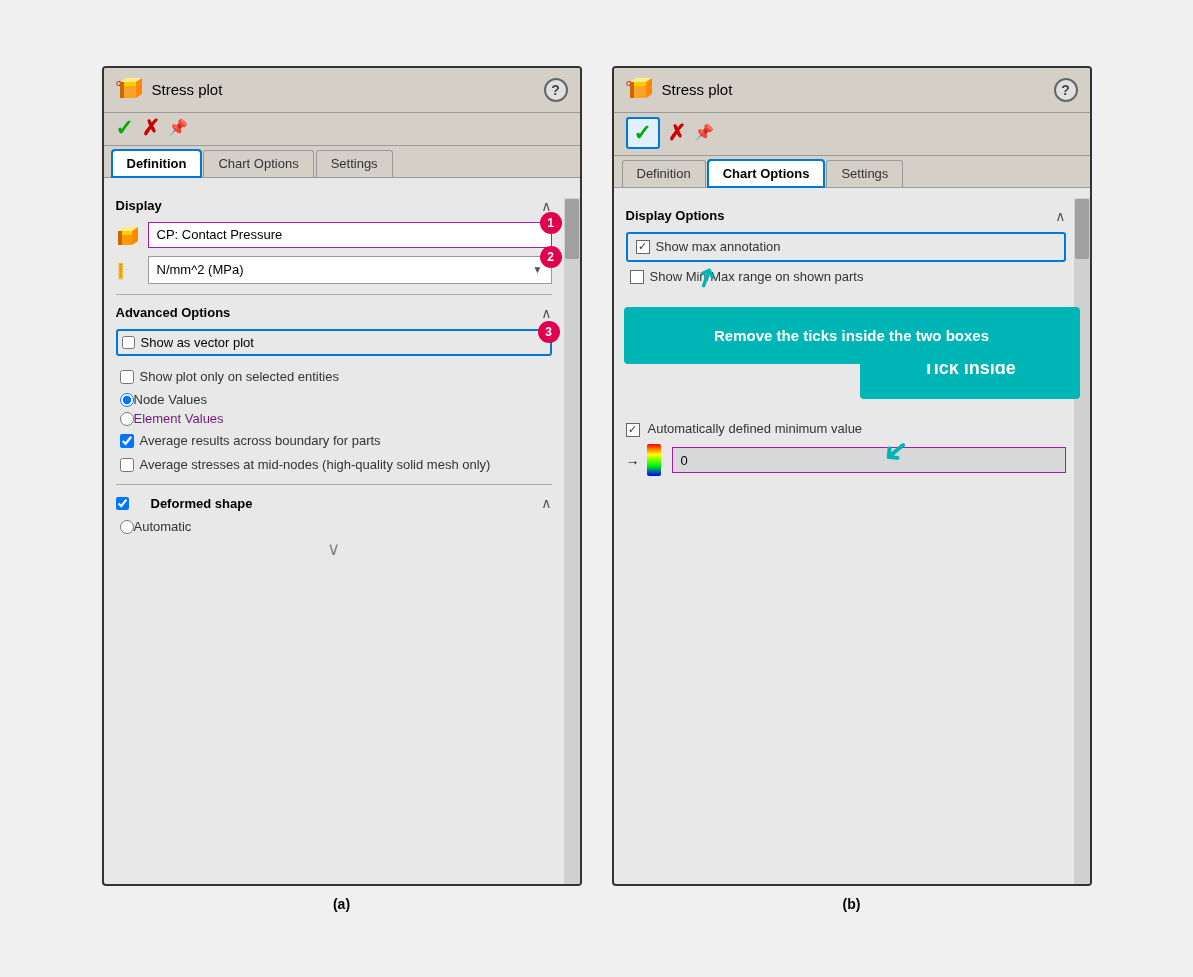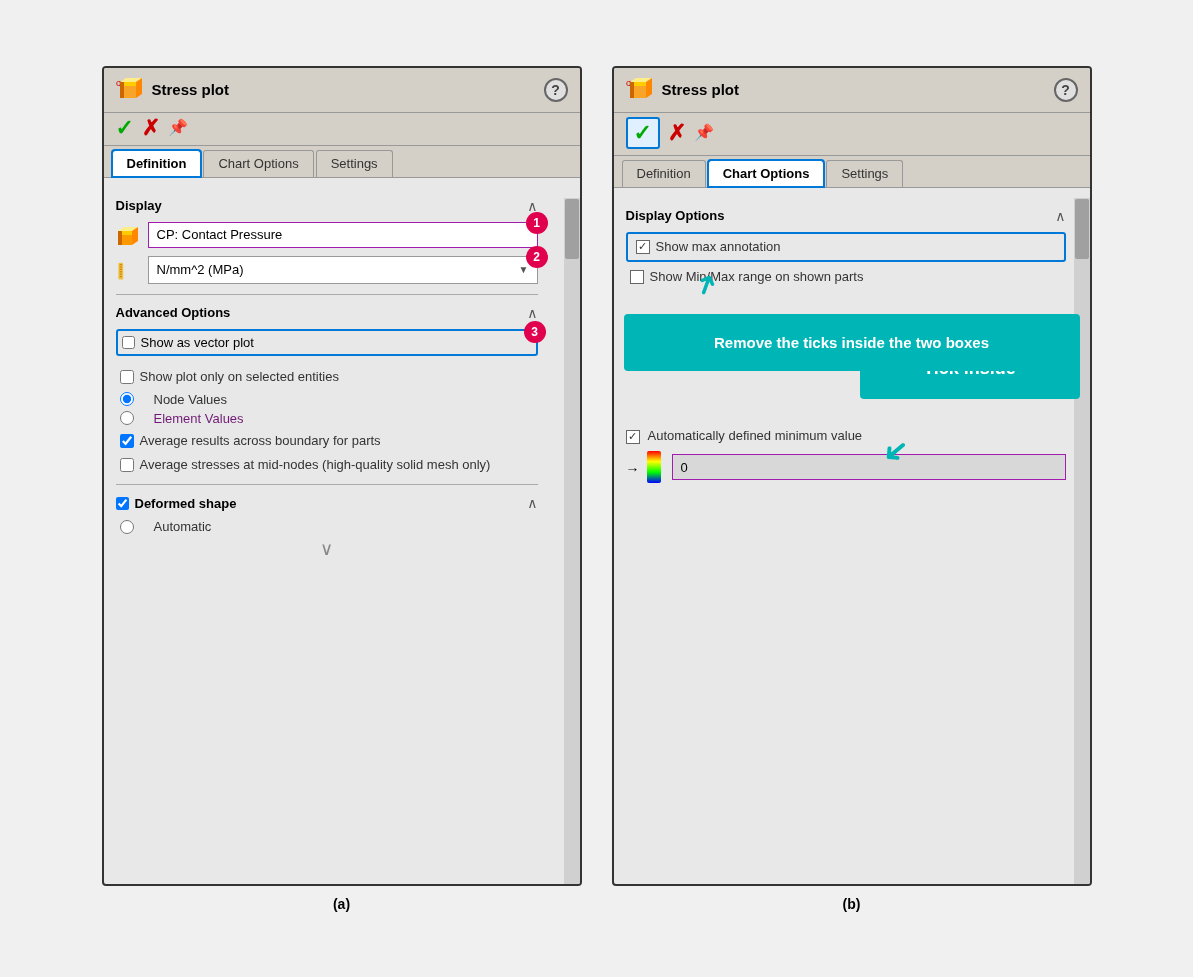--- a/index.html
+++ b/index.html
@@ -38,21 +38,21 @@
       align-items: center;
       justify-content: space-between;
     }
     .panel-title-area {
       display: flex;
       align-items: center;
       gap: 8px;
     }
     .panel-title {
       font-size: 15px;
-      font-weight: bold;
+      font-weight: normal;
       color: #000;
     }
     .help-btn {
       width: 24px;
       height: 24px;
       border-radius: 50%;
       border: 2px solid #666;
       background: #e0e0e0;
       display: flex;
       align-items: center;
@@ -191,22 +191,22 @@
       height: 14px;
       flex-shrink: 0;
     }
     .checkbox-label {
       font-size: 13px;
       color: #333;
       line-height: 1.4;
     }
     .radio-row {
       display: flex;
-      align-items: center;
-      gap: 20px;
+      align-items: flex-end;
+      gap: 0;
       margin-bottom: 4px;
       padding-left: 4px;
     }
     .radio-row input[type="radio"] {
       width: 14px;
       height: 14px;
     }
     .radio-label { font-size: 13px; color: #333; }
     .highlight-box {
       border: 2.5px solid #0078d7;
@@ -345,21 +345,21 @@
         <span class="toolbar-btn btn-red">✗</span>
         <span class="toolbar-btn btn-pin">📌</span>
       </div>
 
       <div class="tabs">
         <div class="tab active">Definition</div>
         <div class="tab">Chart Options</div>
         <div class="tab">Settings</div>
       </div>
 
-      <div class="panel-content" style="padding-right: 42px;">
+      <div class="panel-content" style="padding-right: 28px;">
 
         <div class="section-header">
           <span class="section-title">Display</span>
           <span class="collapse-btn">∧</span>
         </div>
 
         <div class="field-row">
           <svg class="field-icon" viewBox="0 0 24 24">
             <rect x="2" y="8" width="14" height="14" fill="#ff9900"></rect>
             <rect x="2" y="8" width="14" height="4" fill="#ffcc00"></rect>
@@ -427,21 +427,21 @@
         </div>
 
         <div class="checkbox-row">
           <input type="checkbox" style="">
           <span class="checkbox-label">Average stresses at mid-nodes (high-quality solid mesh only)</span>
         </div>
 
         <div class="divider"></div>
 
         <div class="section-header">
-          <div style="display:flex; align-items:center; gap:6px;">
+          <div style="display:flex; align-items:center; gap:22px;">
             <input type="checkbox" checked="" style="">
             <span class="section-title">Deformed shape</span>
           </div>
           <span class="collapse-btn">∧</span>
         </div>
 
         <div class="radio-row">
           <input type="radio" name="deformed-a" style="">
           <span class="radio-label">Automatic</span>
         </div>
@@ -515,21 +515,21 @@
         <div style="position:absolute; top:245px; right:180px; z-index:15; color:#00b5b5; font-size:32px; transform: rotate(140deg);">➜</div>
 
         <div class="teal-callout remove-ticks-callout">
           <span>Remove the ticks inside the two boxes</span>
         </div>
 
         <div style="position:absolute; bottom:200px; left:80px; z-index:15; color:#00b5b5; font-size:28px; transform: rotate(-70deg);">➜</div>
 
         <div style="height: 120px;"></div>
 
-        <div class="section-row" style="margin-top:15px;">
+        <div class="section-row" style="margin-top:8px;">
           <div class="check-outlined checked"></div>
           <span class="checkbox-label">Automatically defined minimum value</span>
         </div>
 
         <div class="field-row" style="margin-top:6px;">
           <div style="display:flex; align-items:center; gap:4px;">
             <span style="font-size:14px;">→</span>
             <svg width="20" height="32" viewBox="0 0 20 32">
               <defs>
                 <linearGradient id="cbar" x1="0" y1="0" x2="0" y2="1">

